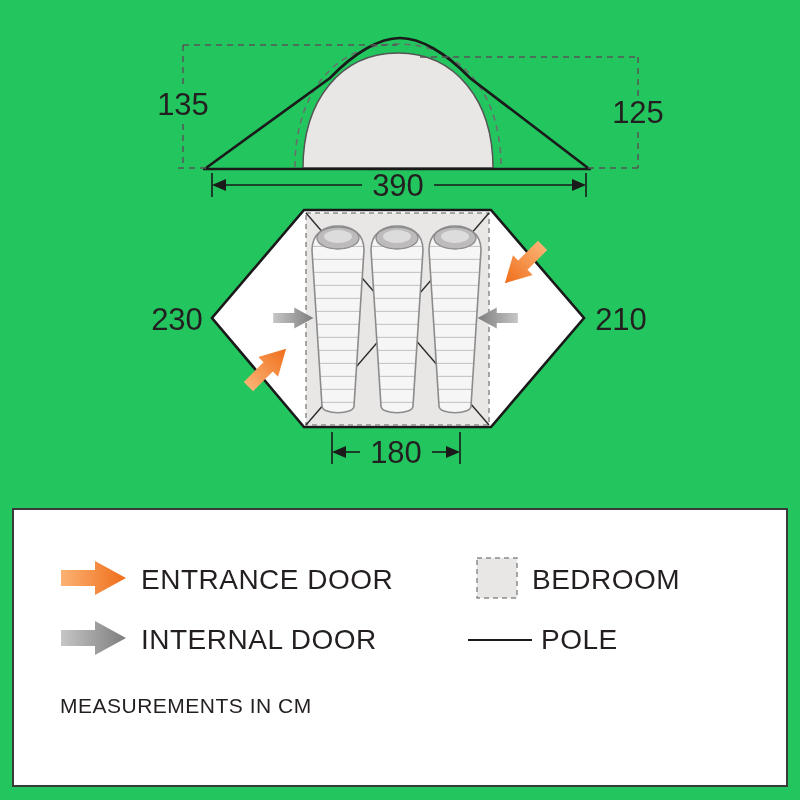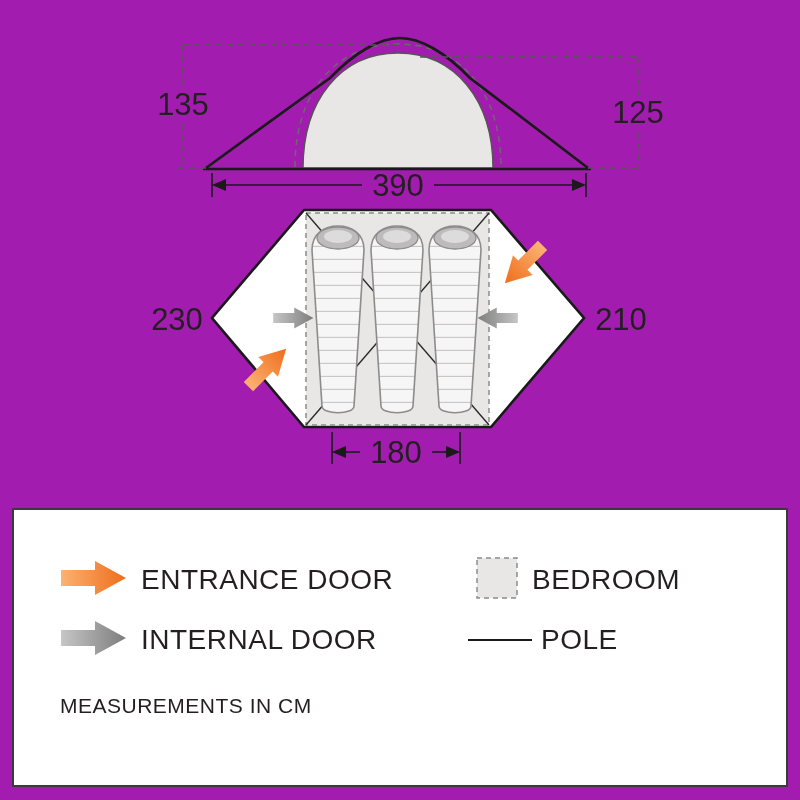--- a/index.html
+++ b/index.html
@@ -1,16 +1,16 @@
 <!DOCTYPE html>
 <html><head>
 <meta charset="utf-8">
 <style>
   html,body{margin:0;padding:0;background:#ffffff;}
-  .page{width:800px;height:800px;background:#a21caf;position:relative;overflow:hidden;}
+  .page{width:800px;height:800px;background:#22c55e;position:relative;overflow:hidden;}
   svg text{font-family:"Liberation Sans","DejaVu Sans",sans-serif;fill:#231f20;}
   .dim-label{font-size:31px;}
   .legend-label{font-size:28px;letter-spacing:0.5px;}
   .legend-note{font-size:21px;letter-spacing:0.5px;}
 </style>
 </head>
 <body>
 
 <div class="page">
 <svg width="800" height="800" viewBox="0 0 800 800">

